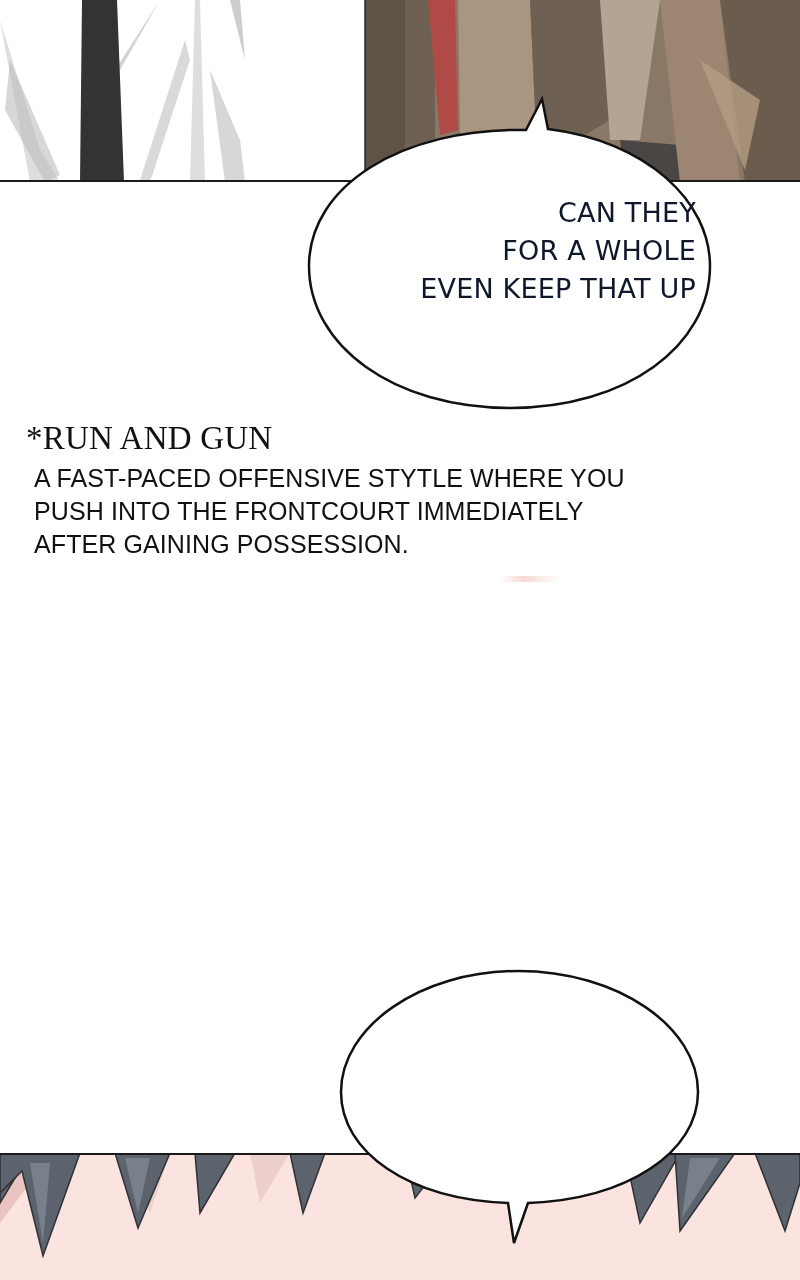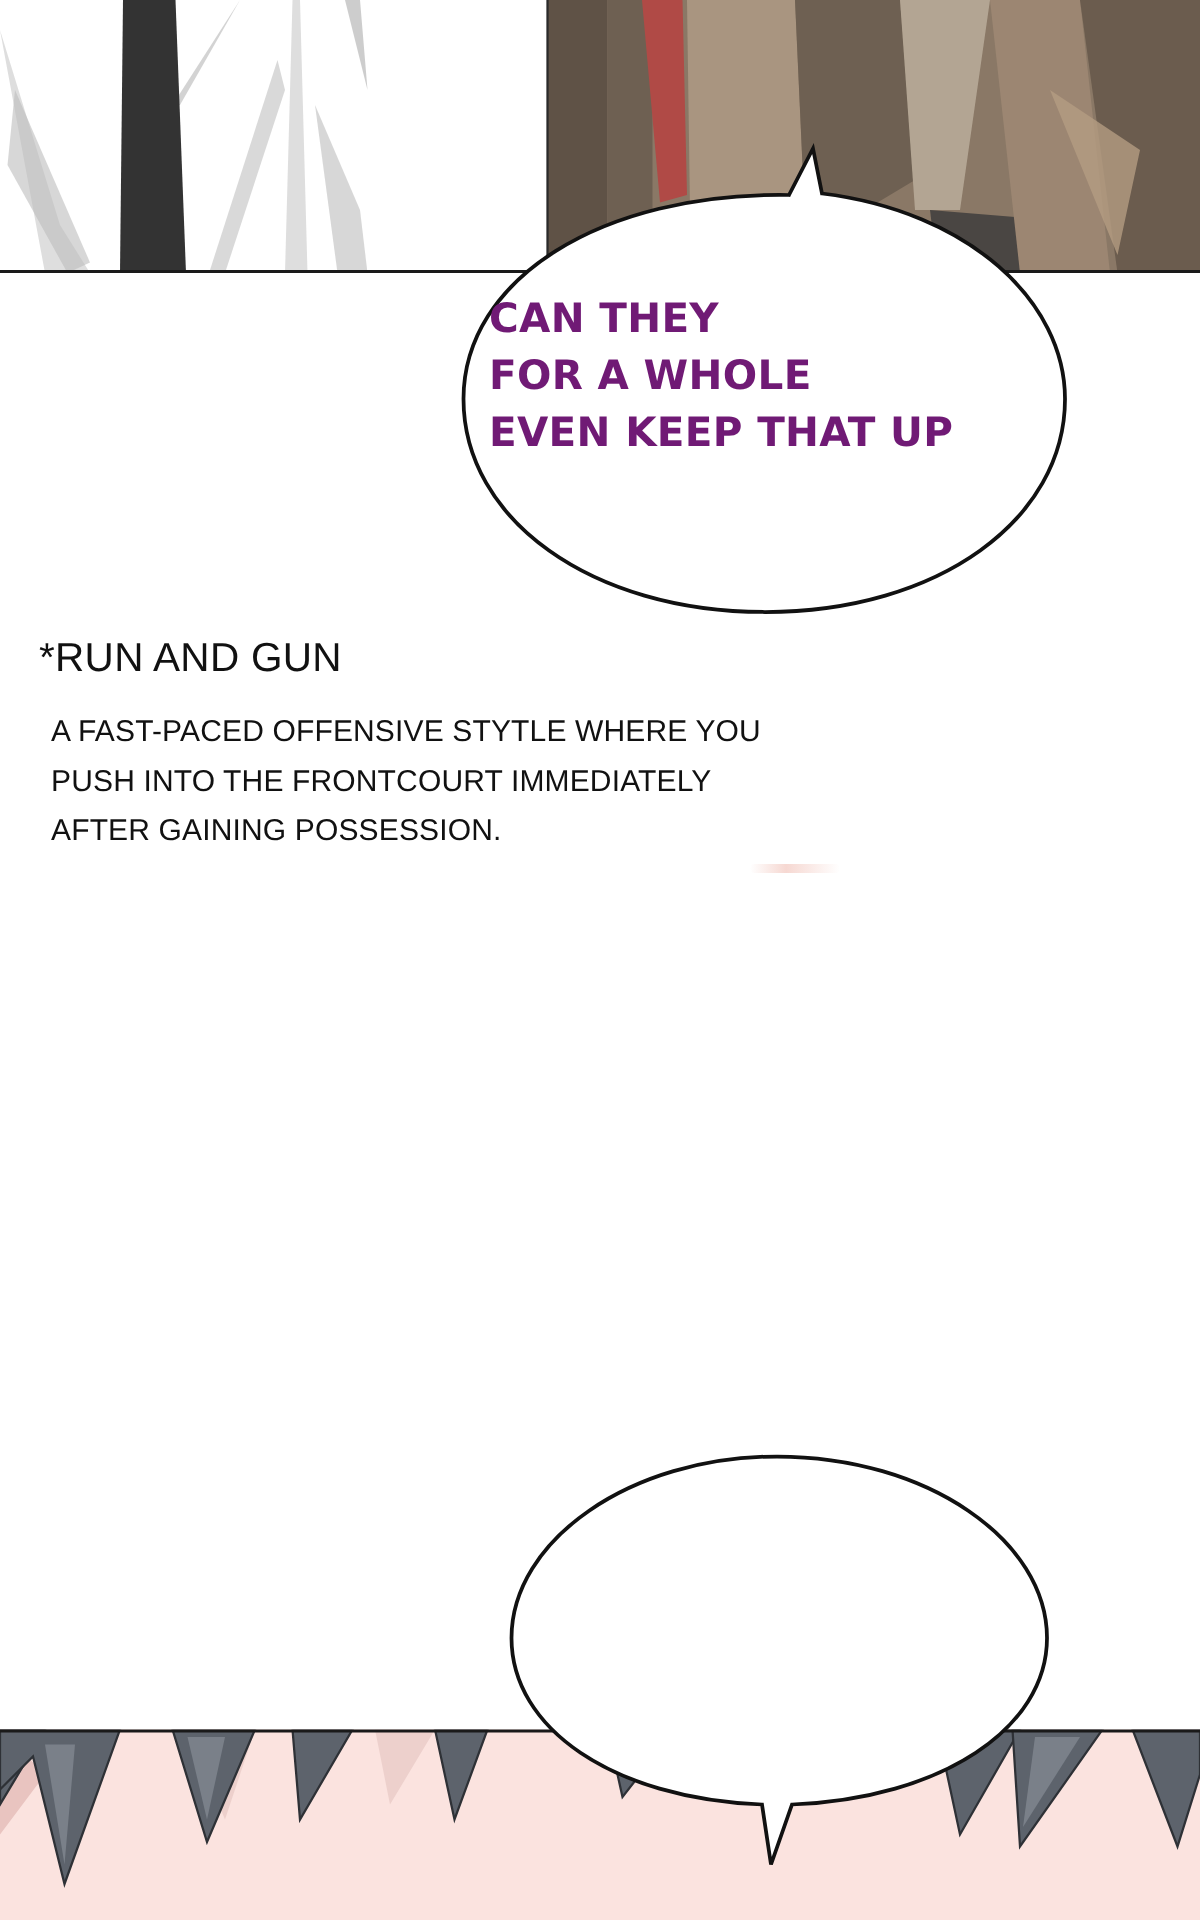--- a/index.html
+++ b/index.html
@@ -9,30 +9,30 @@
 
   
   .panel-top { position: absolute; left: 0; top: 0; width: 800px; height: 182px; overflow: hidden; }
   .panel-top svg { position: absolute; left: 0; top: 0; }
   .panel-top-border { position: absolute; left: 0; top: 180px; width: 800px; height: 2px; background: #1a1a1a; }
 
   
   .bubble { position: absolute; }
   .bubble svg { position: absolute; left: 0; top: 0; overflow: visible; }
   .bubble-text {
-    position: absolute; text-align: left; color: #701a75;
-    font-family: "DejaVu Sans", sans-serif; font-weight: bold;
+    position: absolute; text-align: right; color: #0f172a;
+    font-family: "DejaVu Sans", sans-serif; font-weight: normal;
     text-transform: uppercase; letter-spacing: 0.2px;
   }
   .bubble-text .line { display: block; }
 
   
   .note { position: absolute; left: 26px; top: 420px; color: #111; font-family: "Liberation Sans", sans-serif; }
-  .note-title { font-size: 27px; line-height: 36px; letter-spacing: 0.2px; }
-  .note-body { margin-top: 16px; margin-left: 8px; font-size: 20px; line-height: 33px; letter-spacing: 0.1px; }
+  .note-title { font-size: 33px; line-height: 36px; letter-spacing: 0.2px; font-family: Liberation Serif, serif; }
+  .note-body { margin-top: 6px; margin-left: 8px; font-size: 25px; line-height: 33px; letter-spacing: 0.1px; }
   .note-body .line { display: block; white-space: nowrap; }
 
   .smudge { position: absolute; left: 500px; top: 576px; width: 60px; height: 6px;
     background: linear-gradient(90deg, rgba(240,200,190,0) 0%, rgba(240,190,180,0.6) 40%, rgba(240,200,190,0) 100%); border-radius: 3px; }
 
   
   .panel-bottom { position: absolute; left: 0; top: 1153px; width: 800px; height: 127px; overflow: hidden; background: #fbe3df; }
   .panel-bottom-border { position: absolute; left: 0; top: 1153px; width: 800px; height: 2px; background: #1a1a1a; }
 </style>
 </head>

